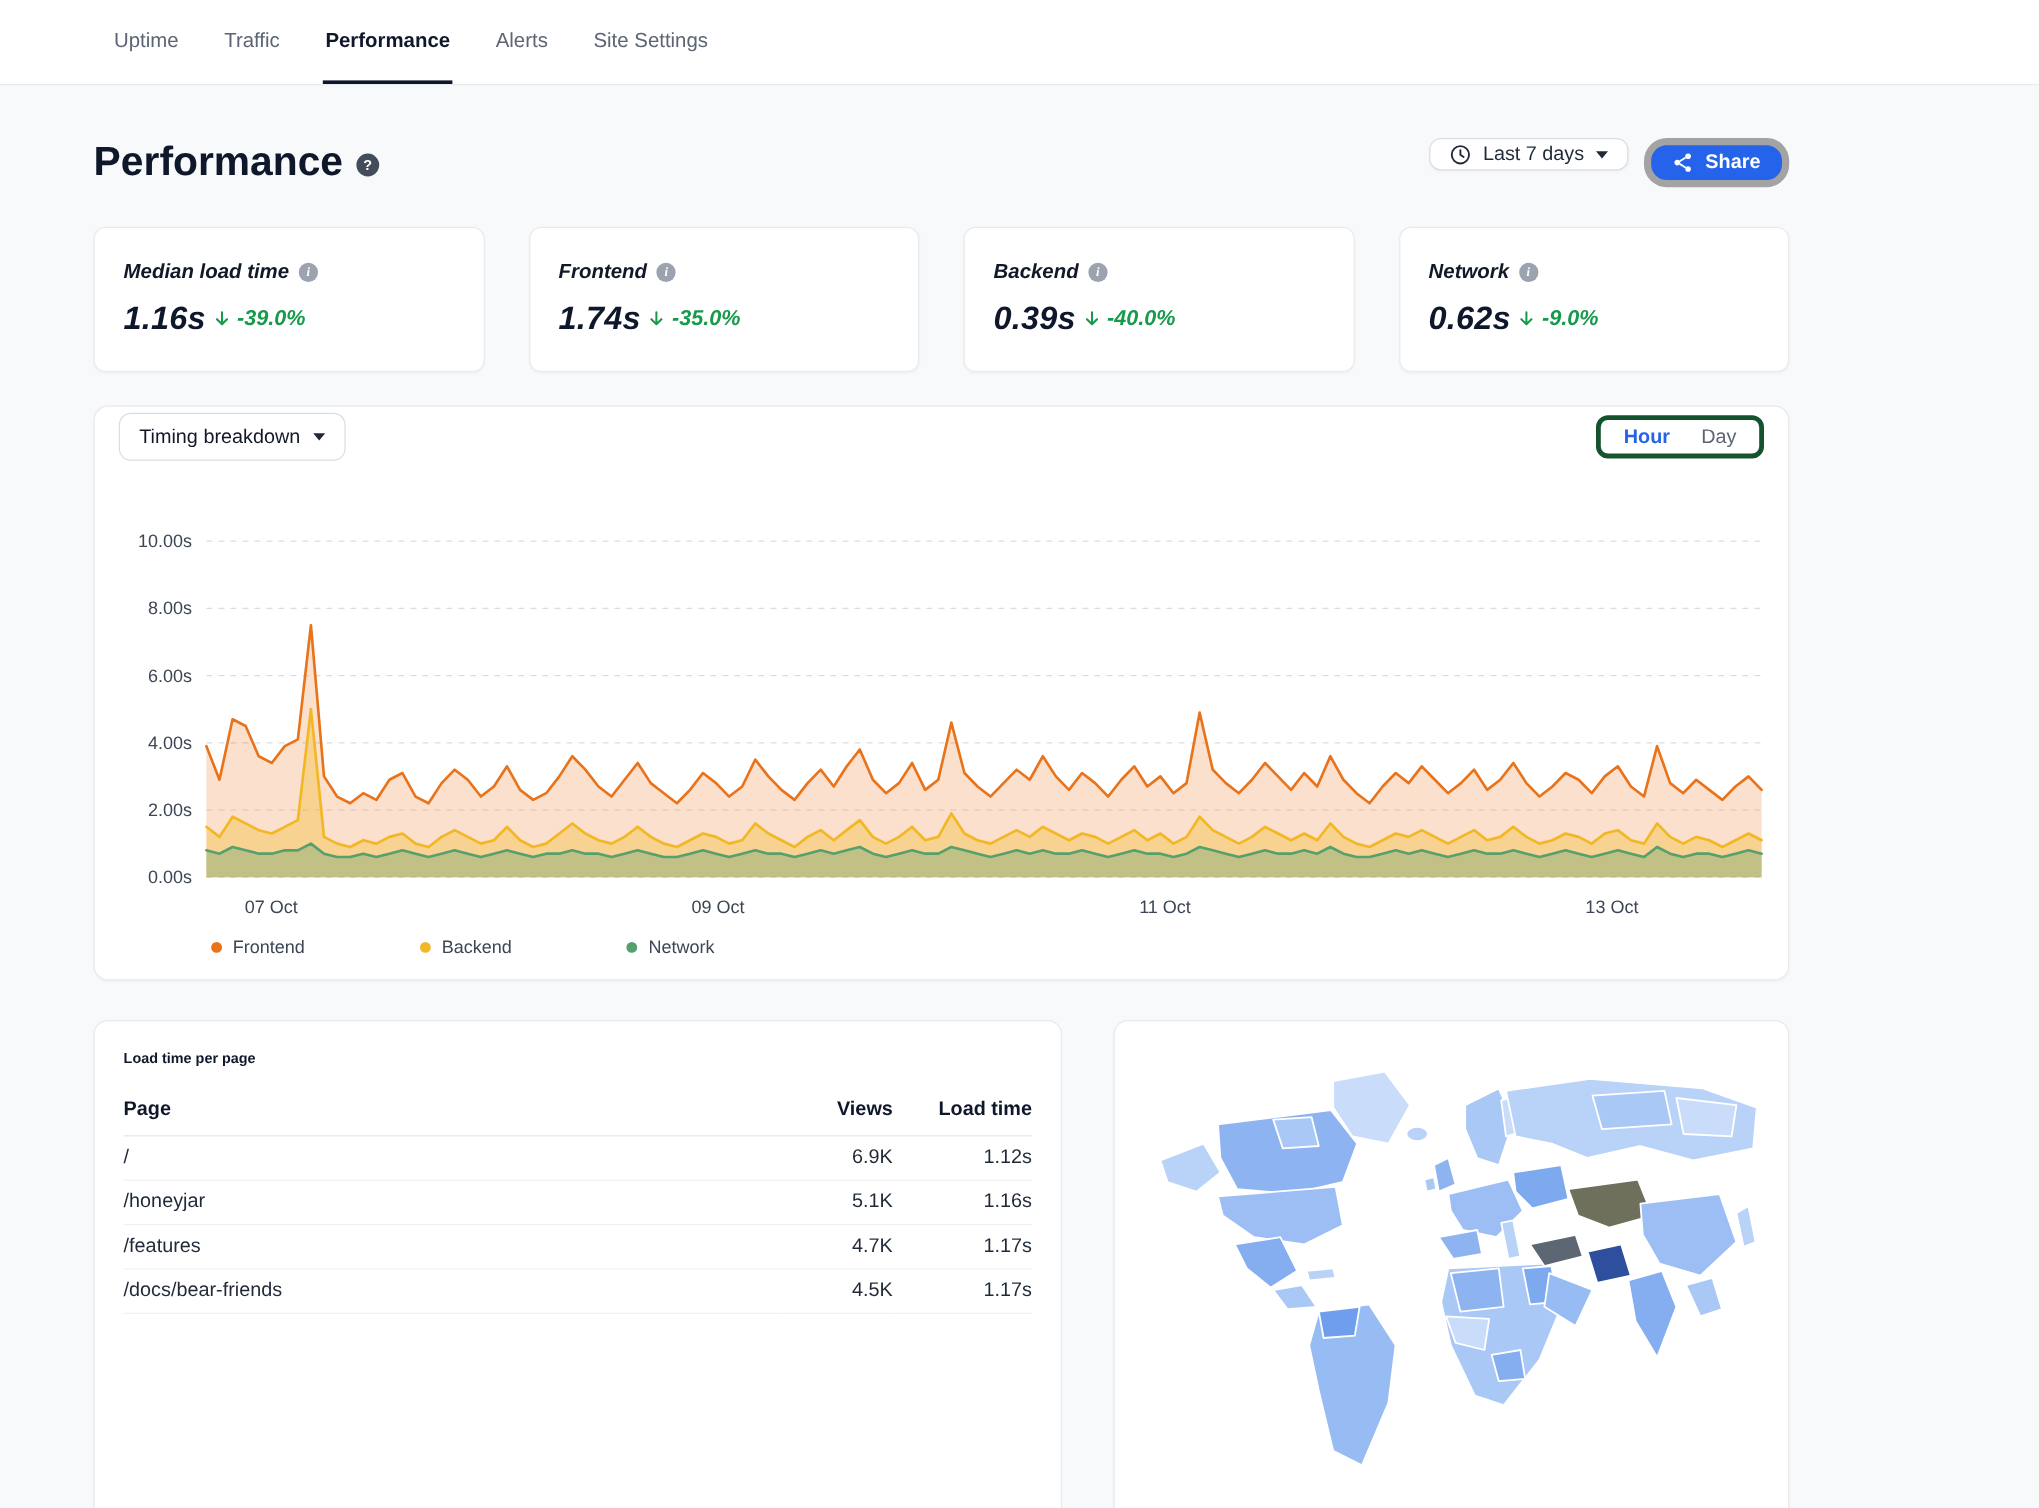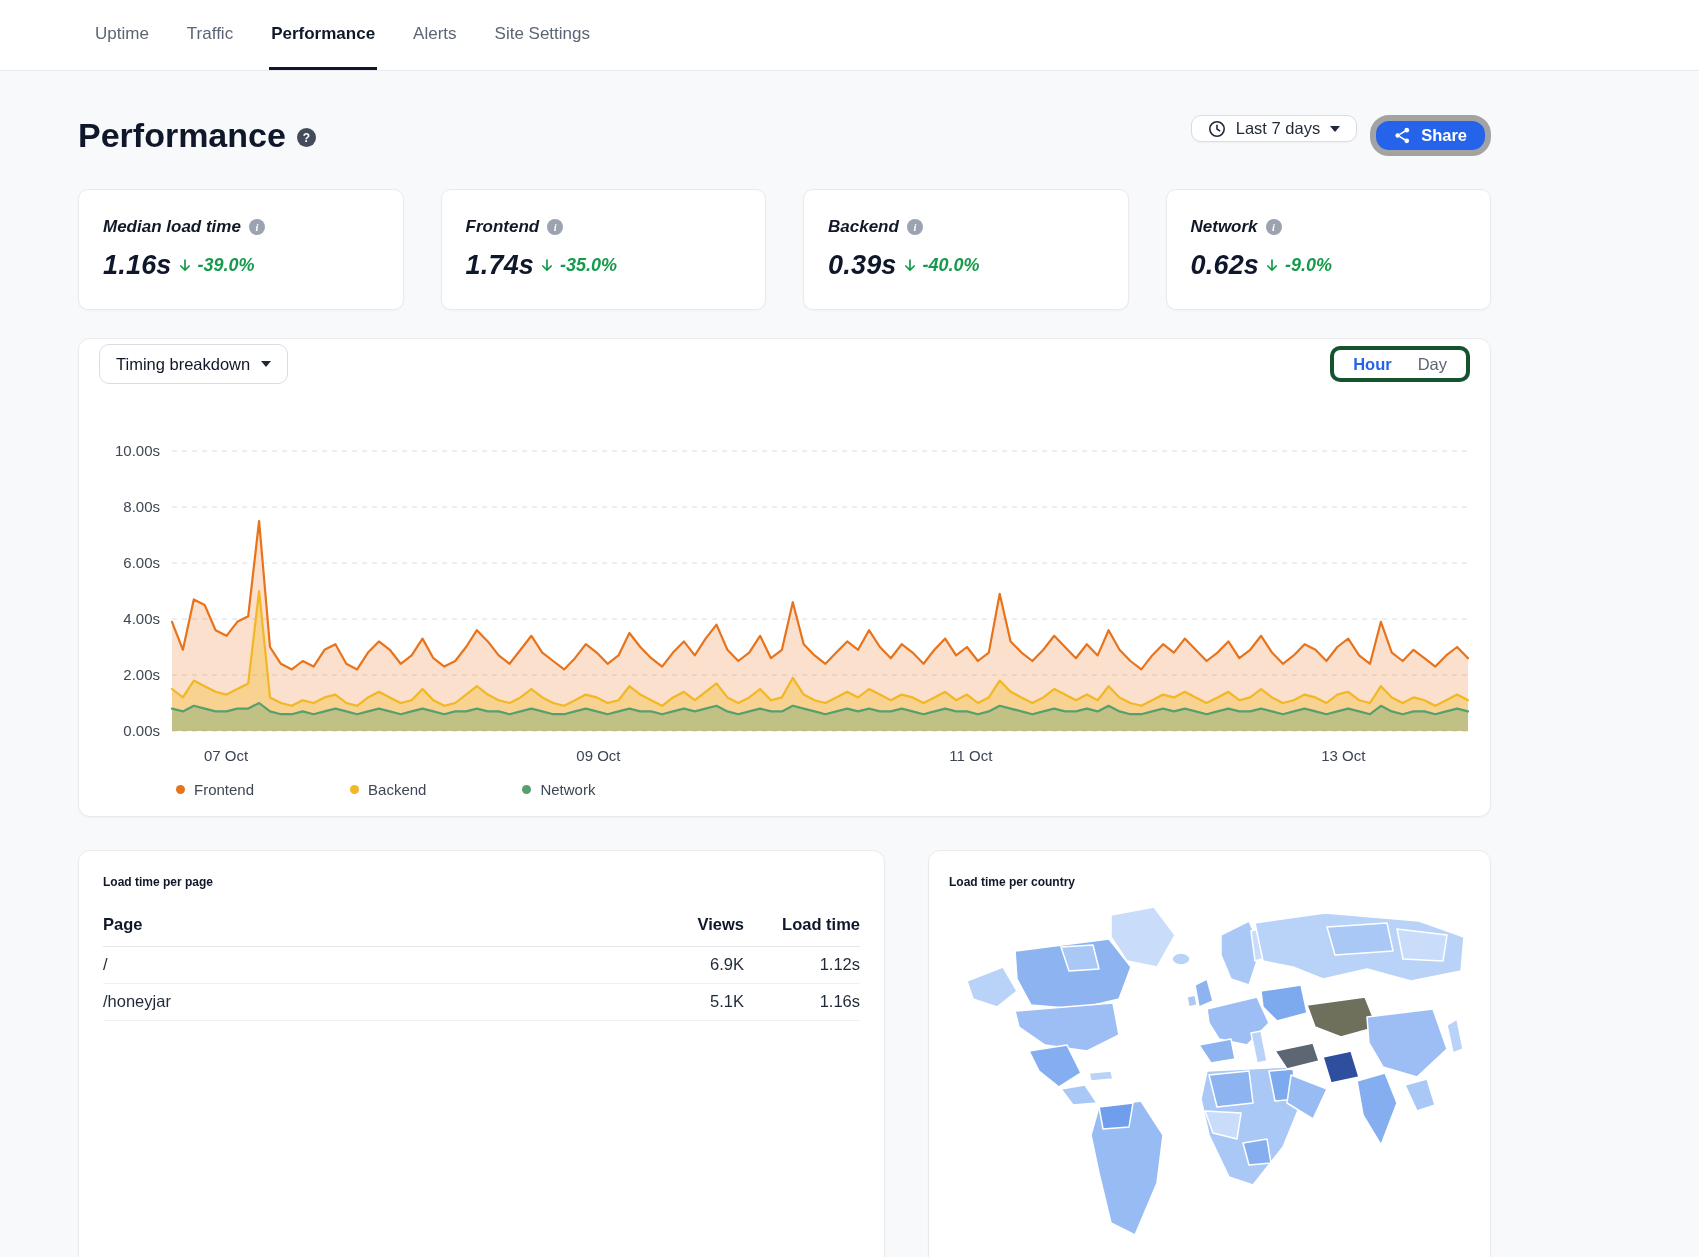--- a/index.html
+++ b/index.html
@@ -249,26 +249,35 @@
             <tr>
               <td>/</td>
               <td class="num">6.9K</td>
               <td class="num">1.12s</td>
             </tr>
             <tr>
               <td>/honeyjar</td>
               <td class="num">5.1K</td>
               <td class="num">1.16s</td>
             </tr>
+            <tr>
+              <td>/features</td>
+              <td class="num">4.7K</td>
+              <td class="num">1.17s</td>
+            </tr>
+            <tr>
+              <td>/docs/bear-friends</td>
+              <td class="num">4.5K</td>
+              <td class="num">1.17s</td>
+            </tr>
           </tbody>
       </table>
     </div>
 
     <div class="panel map-panel">
-      <div class="panel-title">Load time per country</div>
       <div class="map-wrap">
         <svg width="515" height="380" viewBox="0 0 515 380">
           <g stroke="#ffffff" stroke-width="1.5" stroke-linejoin="round">
             <path d="M162,10 L205,2 L226,30 L208,62 L178,56 L162,32 Z" fill="#c9dcfa"></path>
             <path d="M18,76 L54,62 L68,86 L48,102 L24,94 Z" fill="#b9d2f7"></path>
             <path d="M66,46 L160,34 L182,62 L170,94 L128,104 L82,100 L68,74 Z" fill="#8db4f1"></path>
             <path d="M112,42 L144,40 L150,64 L120,66 Z" fill="#a9c8f6"></path>
             <path d="M66,106 L164,98 L170,130 L138,146 L96,140 L70,122 Z" fill="#9cbef4"></path>
             <path d="M80,146 L118,140 L132,168 L110,182 L90,166 Z" fill="#85aef0"></path>
             <path d="M112,184 L136,180 L148,198 L124,200 Z" fill="#a9c8f6"></path>

